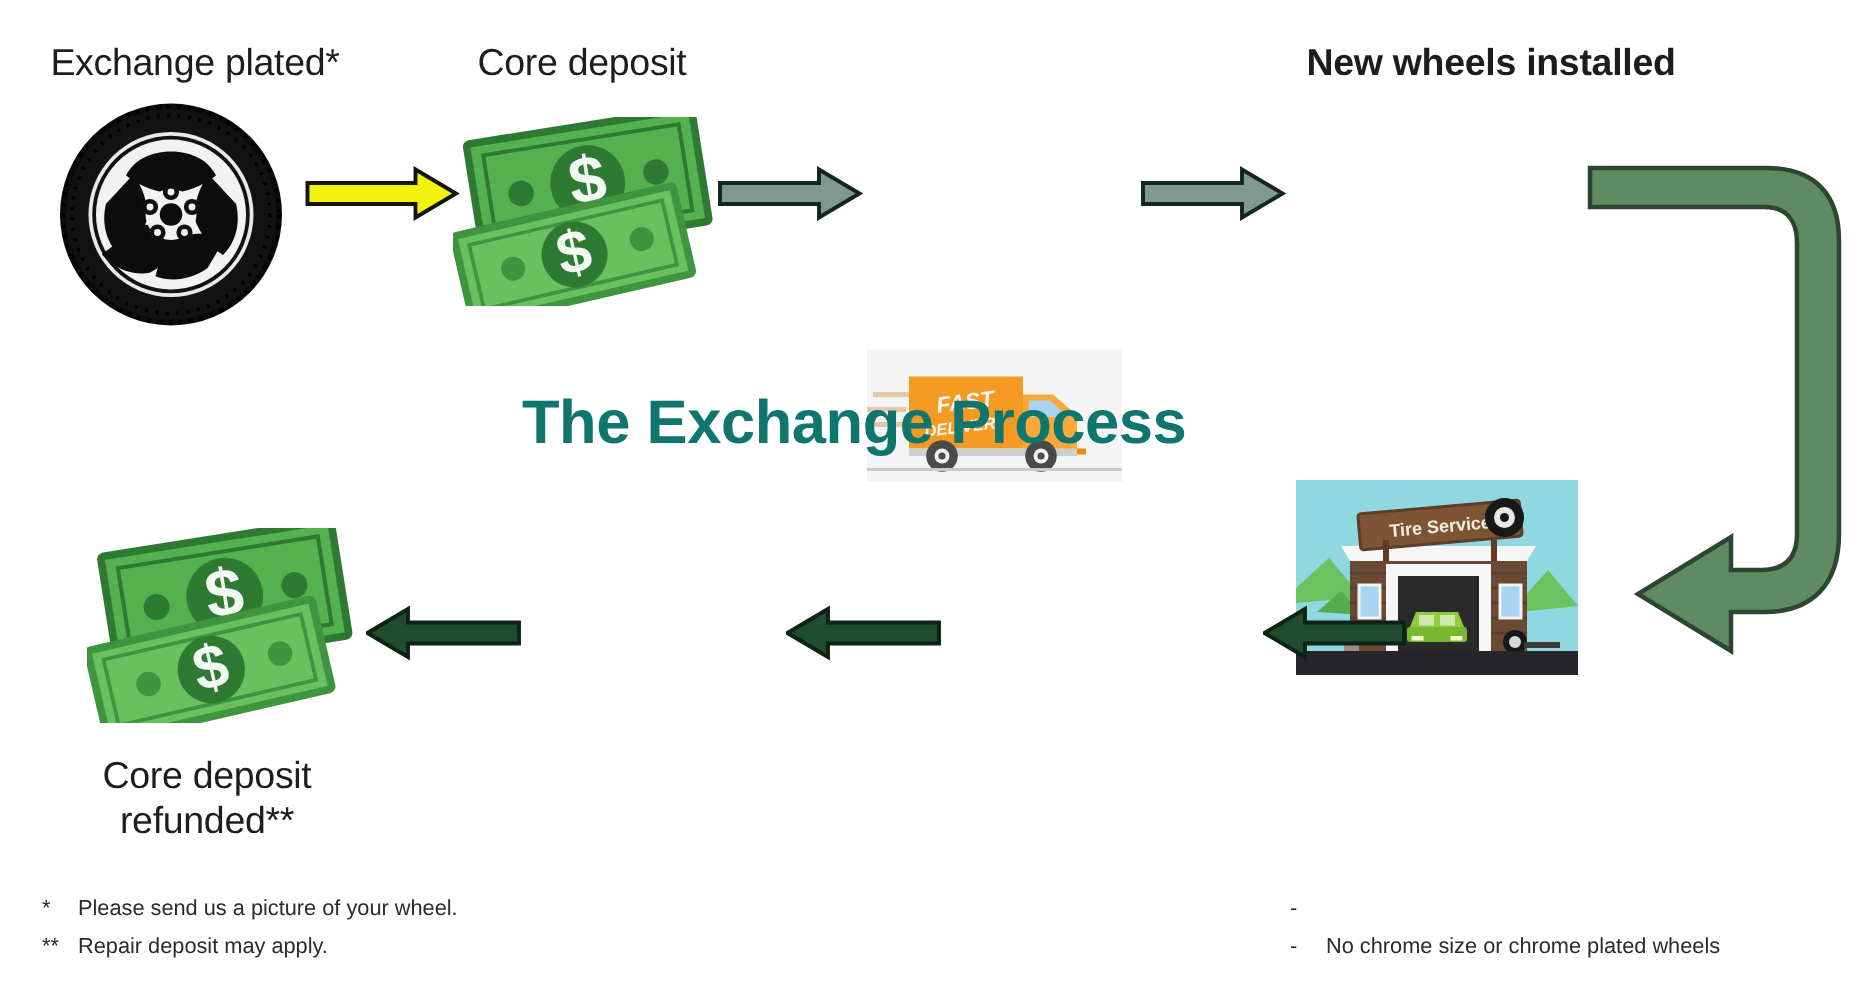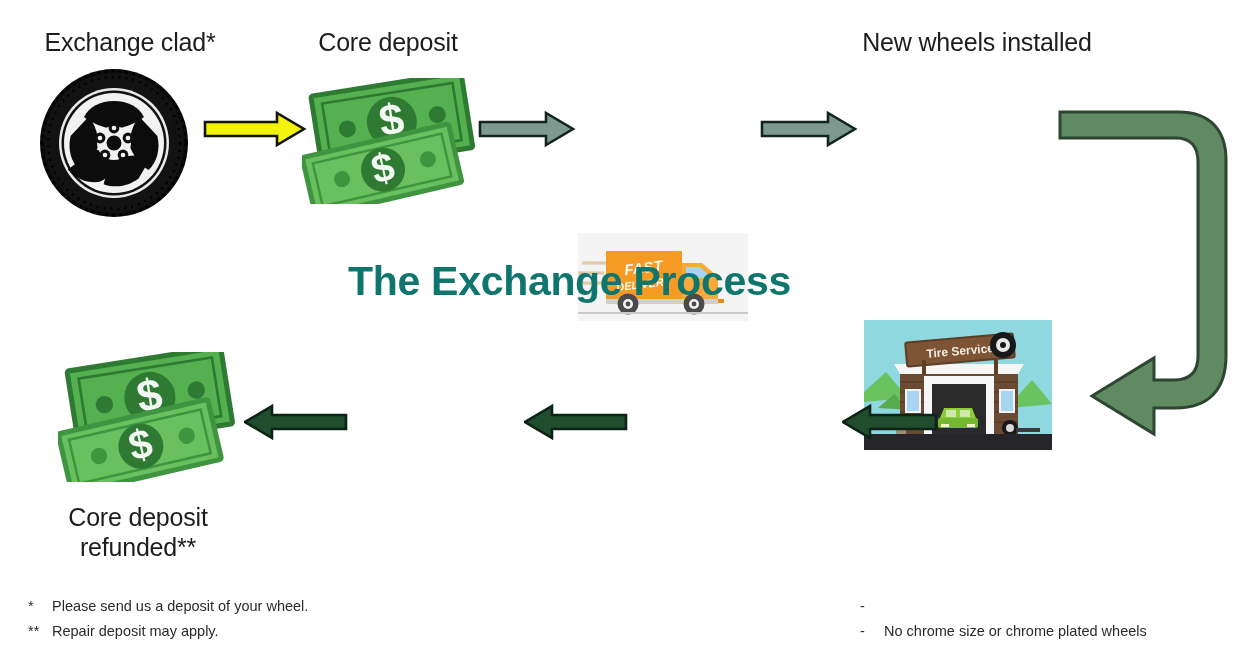--- a/index.html
+++ b/index.html
@@ -57,25 +57,25 @@
 
   
   .shop-card { overflow: hidden; position: relative; }
   .shop-card svg { display: block; }
 </style>
 </head>
 <body>
 
 <div class="stage">
 
-  <div class="abs step-label" style="left:12px; top:28px; width:236px;">Exchange clad*</div>
+  <div class="abs step-label" style="left:12px; top:28px; width:236px;">Exchange plated*</div>
 
   <div class="abs step-label" style="left:288px; top:28px; width:200px;">Core deposit</div>
 
-  <div class="abs step-label" style="left:831px; top:28px; width:292px;">New wheels installed</div>
+  <div class="abs step-label" style="left:848px; top:28px; width:292px;font-weight:bold;">New wheels installed</div>
 
   <div class="abs wheel" style="left:38px; top:68px;">
     <svg width="152" height="150" viewBox="0 0 152 150">
       <g>
 
         <circle cx="76" cy="75" r="74" fill="#0c0c0c"></circle>
         <circle cx="76" cy="75" r="70" fill="#121212"></circle>
 
         <g stroke="#000" stroke-width="2.6">
           <circle cx="76" cy="75" r="72" fill="none" stroke-dasharray="3 4"></circle>
@@ -313,21 +313,21 @@
     </svg>
   </div>
 
 
 
   <div class="abs step-label" style="left:38px; top:503px; width:200px;"><span>Core deposit</span><br><span>refunded**</span></div>
 
   <div class="abs fn-block" style="left:28px; top:594px;">
     <div class="fn-row">
       <span class="fn-mark">*</span>
-      <span class="fn-text">Please send us a deposit of your wheel.</span>
+      <span class="fn-text">Please send us a picture of your wheel.</span>
     </div>
     <div class="fn-row">
       <span class="fn-mark">**</span>
       <span class="fn-text">Repair deposit may apply.</span>
     </div>
   </div>
 
   <div class="abs fn-block" style="left:860px; top:594px;">
     <div class="fn-row">
       <span class="fn-mark">-</span>

